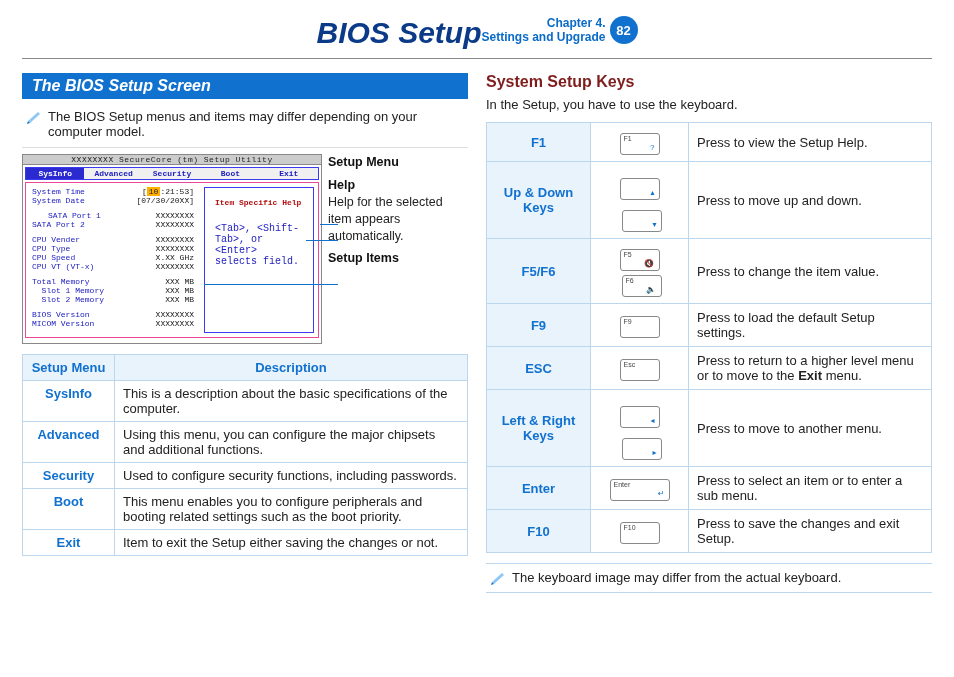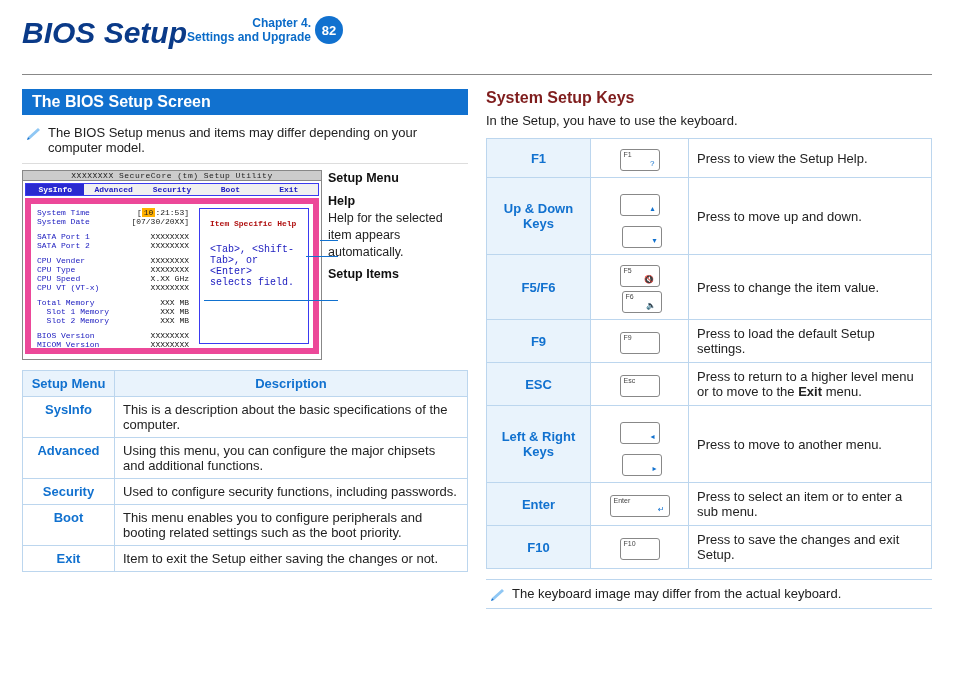--- a/index.html
+++ b/index.html
@@ -1,35 +1,35 @@
 <!DOCTYPE html>
 <html><head>
 <meta charset="utf-8">
 <style>
   *{box-sizing:border-box;margin:0;padding:0}
   body{font-family:"Segoe UI",Arial,sans-serif;font-size:13px;color:#222;background:#fff;width:954px;height:677px;position:relative;padding:16px 22px 22px 22px}
-  .header{display:flex;justify-content:flex-start;align-items:flex-start;margin-bottom:24px}
+  .header{display:flex;justify-content:center;align-items:flex-start;margin-bottom:8px}
   .title{font-size:30px;font-weight:700;font-style:italic;color:#0a3a88;font-family:"Trebuchet MS","Segoe UI",sans-serif}
   .chapinfo{display:flex;align-items:center;gap:4px}
   .chaptext{text-align:right;color:#0a6bc8;font-weight:700;font-size:12px;line-height:1.2}
   .pagenum{background:#1171cf;color:#fff;border-radius:50%;width:28px;height:28px;display:flex;align-items:center;justify-content:center;font-weight:700;font-size:13px}
   hr.rule{border:0;border-top:1px solid #888;margin:4px 0 14px 0}
   .cols{display:flex;gap:18px}
   .col{flex:1 1 0}
-  .section-bar{background:#1171cf;color:#fff;font-weight:700;font-size:16px;padding:4px 10px;margin-bottom:6px}
+  .section-bar{background:#1171cf;color:#fff;font-weight:700;font-style:italic;font-size:16px;padding:4px 10px;margin-bottom:6px}
   .notebox{display:flex;gap:6px;align-items:flex-start;border-bottom:1px solid #ddd;padding:4px 4px 8px 4px;margin-bottom:6px}
   .notebox2{display:flex;gap:6px;align-items:flex-start;padding:6px 4px}
   .notebox svg,.notebox2 svg{flex:0 0 auto}
   .shotwrap{display:flex;gap:6px;margin:6px 0 10px 0}
   .shot{border:1px solid #888;width:300px;height:190px;position:relative;font-family:"Courier New",monospace;font-size:8px;background:#fff}
   .shot-titlebar{background:#ccc;text-align:center;border-bottom:1px solid #888;letter-spacing:.5px;padding:0 2px;font-size:8px;white-space:nowrap;overflow:hidden}
   .shot-menu{background:#f0f0f0;border:1px solid #3a3af0;margin:2px;display:flex}
   .shot-menu span{flex:1;text-align:center;color:#2020c0;font-weight:700;font-size:8px;padding:1px 0}
   .shot-menu span.active{background:#2a2ad0;color:#fff}
-  .shot-body{margin:2px;border:6px solid #ec4899;height:156px;display:flex}
+  .shot-body{margin:2px;border:1px solid #ec4899;height:156px;display:flex}
   .shot-left{flex:1;padding:4px 6px;color:#2020c0}
   .shot-right{width:110px;border:1px solid #3a3af0;margin:4px;padding:10px;color:#2020c0}
   .shot-right .ih{font-weight:700;color:#b01010;font-size:8px}
   .shot-right .it{color:#2020c0;font-size:10px;margin-top:16px}
   .shot-row{display:flex;justify-content:space-between}
   .shot-row span.k{color:#2020c0}
   .shot-row span.v{color:#222}
   .shot-row .hl{background:#ffb000;padding:0 2px}
   .shot-sep{height:6px}
   .callouts{flex:1;font-size:12.5px;line-height:1.35}
@@ -97,21 +97,21 @@
               <div class="shot-row">
                 <span class="k" style="white-space: pre;">System Time</span>
                 <span class="v">[<span class="hl">10</span>:21:53]</span>
               </div>
               <div class="shot-row">
                 <span class="k" style="white-space: pre;">System Date</span>
                 <span class="v">[07/30/20XX]</span>
               </div>
               <div class="shot-sep"></div>
               <div class="shot-row">
-                <span class="k" style="white-space: pre;">SATA Port 1</span>
+                <span class="k" style="white-space: pre; margin-left: 16px;">SATA Port 1</span>
                 <span class="v">XXXXXXXX</span>
               </div>
               <div class="shot-row">
                 <span class="k" style="white-space: pre;">SATA Port 2</span>
                 <span class="v">XXXXXXXX</span>
               </div>
               <div class="shot-sep"></div>
               <div class="shot-row">
                 <span class="k" style="white-space: pre;">CPU Vender</span>
                 <span class="v">XXXXXXXX</span>

